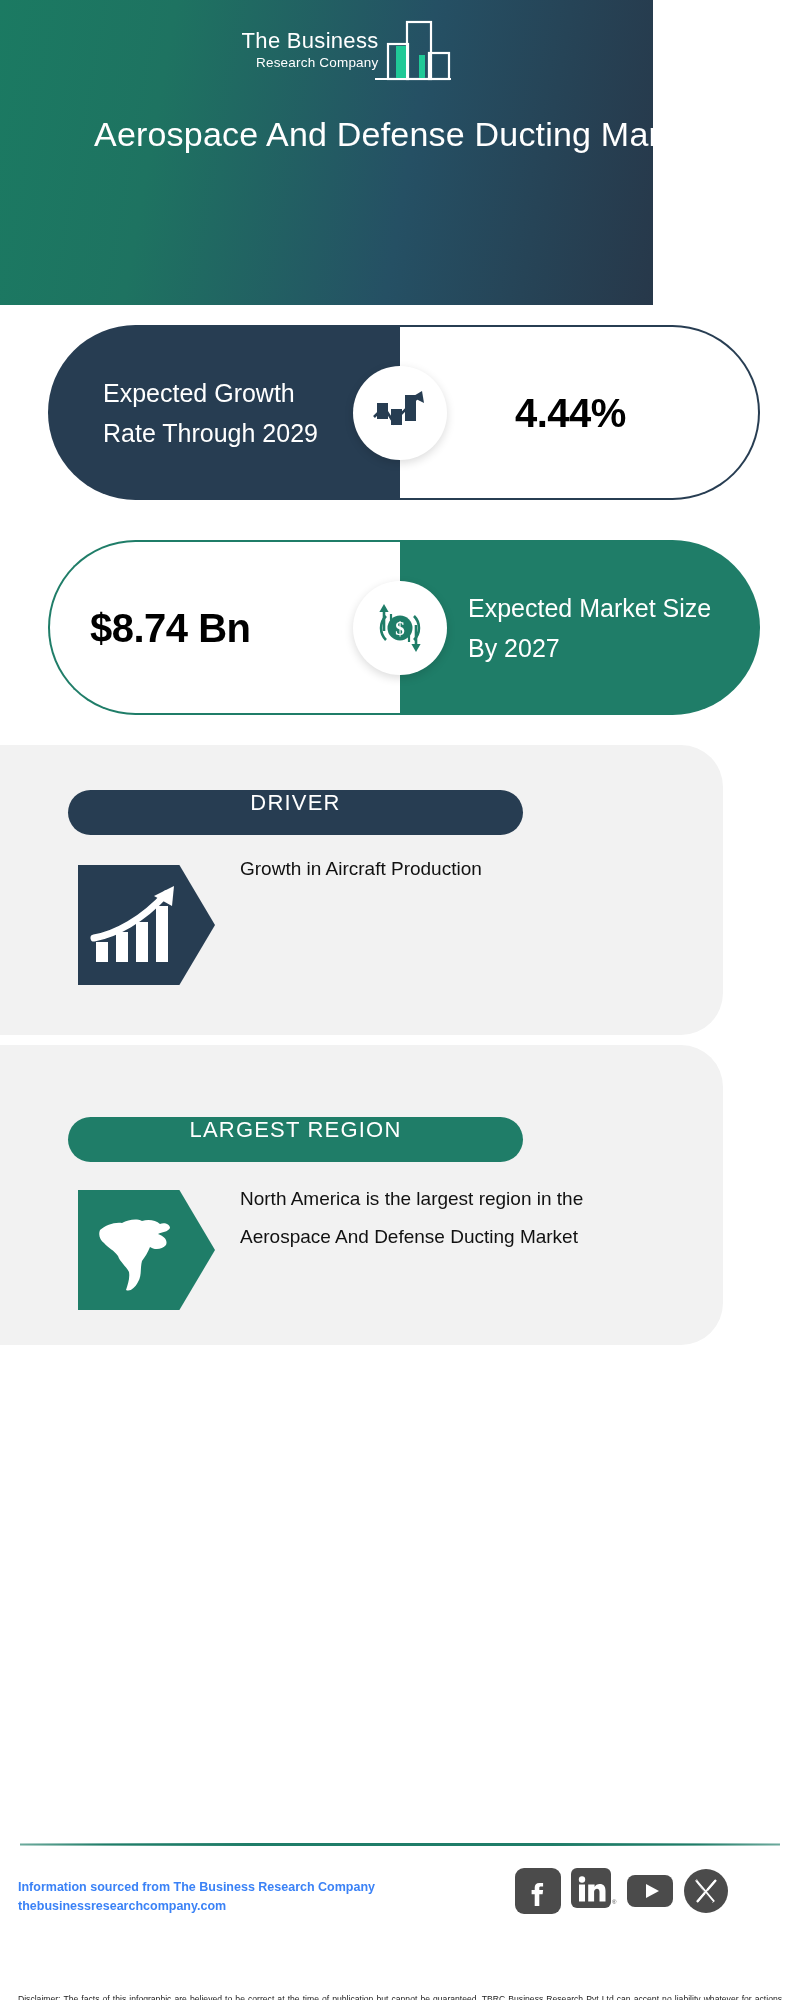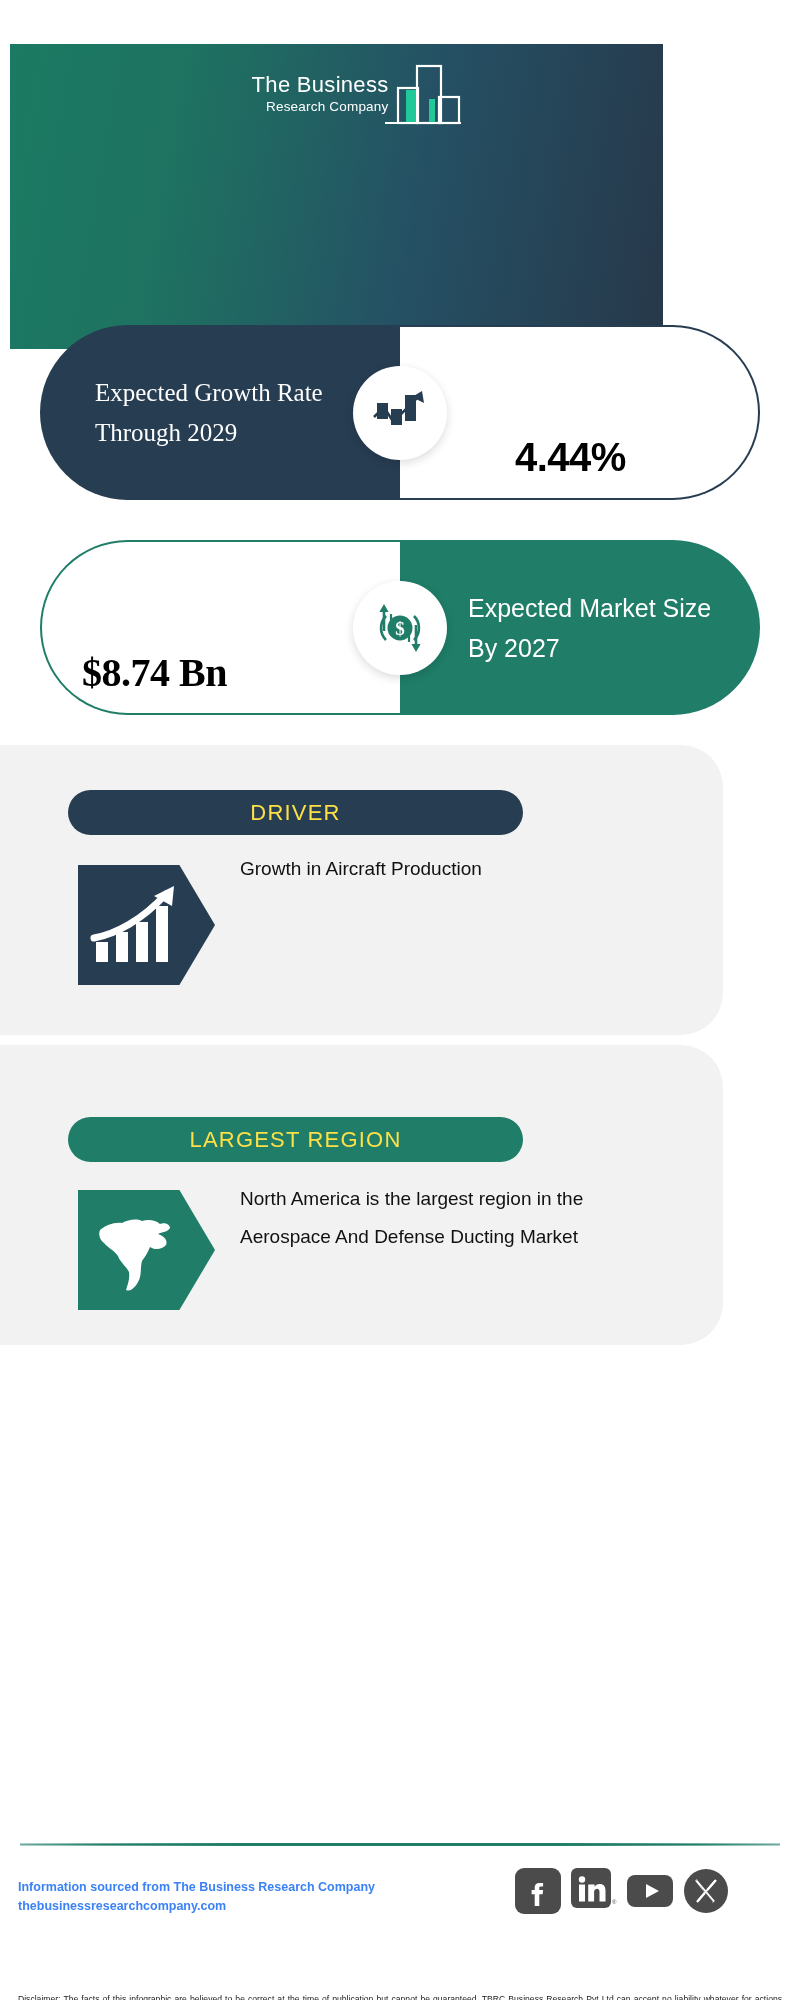--- a/index.html
+++ b/index.html
@@ -6,24 +6,23 @@
   html,body { width:800px; height:2000px; }
   body {
     font-family:"Liberation Sans", sans-serif;
     background:#ffffff;
     width:800px; height:2000px;
     position:relative; overflow:hidden;
   }
 
   
   .header{
-    position:absolute; left:10px; top:0; width:653px; height:305px;
+    position:absolute; left:0; top:0; width:653px; height:305px;
     background:linear-gradient(100deg,#1d7a63 0%,#1f7361 22%,#24ararara 40%,#243f53 100%);
     background:linear-gradient(100deg,#1b7a62 0%,#1e7361 25%,#255064 62%,#27384a 100%);
-    margin-top:44px;
   }
   .logo{
     position:absolute; left:50%; top:18px; transform:translateX(-50%);
     width:240px; height:72px;
   }
   .logo-text{
     position:absolute; left:0; top:10px; width:172px; text-align:right;
     color:#fff;
   }
   .logo-line1{ font-size:22px; letter-spacing:.3px; line-height:26px; font-weight:400;}
@@ -35,21 +34,21 @@
     color:#ffffff; font-size:34px; line-height:48px; font-weight:400;
     letter-spacing:.2px;
   }
 
   
   .stat{ position:absolute; left:40px; width:720px; height:175px; }
   .stat-1{ top:325px; }
   .stat-2{ top:540px; }
 
   .half{ position:absolute; top:0; width:360px; height:175px; }
-  .half-left{ left:0;font-family:Liberation Serif, serif; }
+  .half-left{ left:8px; }
   .half-right{ left:360px; }
 
   
   .solid-dark{ background:#273d52; border-radius:88px 0 0 88px; }
   .solid-green{ background:#1f7d68; border-radius:0 88px 88px 0; }
 
   
   .outline-dark-right{
     border:2.5px solid #273d52; border-left:none;
     border-radius:0 88px 88px 0; background:#fff;
@@ -62,21 +61,21 @@
   .stat-label{
     position:absolute; top:50%; transform:translateY(-50%);
     color:#ffffff; font-size:25px; line-height:40px; font-weight:400;
     text-align:left;
   }
   .stat-label.left{ left:55px; width:250px; }
   .stat-label.right{ left:68px; width:260px; }
 
   .stat-value{
     position:absolute; top:50%; transform:translateY(-50%);
-    color:#000; font-size:40px; font-weight:bold; letter-spacing:-.5px;margin-top:44px;
+    color:#000; font-size:40px; font-weight:bold; letter-spacing:-.5px;
   }
   .stat-value.on-right{ left:115px; }
   .stat-value.on-left{ left:40px; }
 
   .badge{
     position:absolute; left:360px; top:50%;
     transform:translate(-50%,-50%);
     width:94px; height:94px; border-radius:50%;
     background:#ffffff; box-shadow:0 3px 10px rgba(0,0,0,.14);
     display:flex; align-items:center; justify-content:center; z-index:5;
@@ -85,22 +84,22 @@
   
   .panel{
     position:absolute; left:0; width:723px; background:#f2f2f2;
     border-radius:0 42px 42px 0;
   }
   .panel-driver{ top:745px; height:290px; }
   .panel-region{ top:1045px; height:300px;padding-left:32px; }
 
   .pill{
     position:absolute; left:68px; width:455px; height:45px;
-    border-radius:24px; display:flex; align-items:center; justify-content:center;
-    color:#fde047; font-size:22px; letter-spacing:1.2px;
+    border-radius:24px; display:flex; justify-content:center;
+    color:#ffffff; font-size:22px; letter-spacing:1.2px;
   }
   .pill-dark{ background:#273d52; }
   .pill-green{ background:#1f7d68; }
 
   .hexicon{
     position:absolute; width:137px; height:120px;
     clip-path:polygon(0 0, 74% 0, 100% 50%, 74% 100%, 0 100%);
     display:flex; align-items:center; justify-content:center;
   }
   .hex-dark{ background:#273d52; }
@@ -147,20 +146,21 @@
         <rect x="13" y="26" width="20" height="35" fill="none" stroke="#fff" stroke-width="2.2"></rect>
         <rect x="54" y="35" width="20" height="26" fill="none" stroke="#fff" stroke-width="2.2"></rect>
         <rect x="21" y="28" width="10" height="33" fill="#20c997"></rect>
         <rect x="44" y="37" width="6" height="24" fill="#20c997"></rect>
         <path d="M0 61 H2 M2 61 H13" stroke="#fff" stroke-width="2.2" fill="none"></path>
         <line x1="0" y1="61" x2="76" y2="61" stroke="#fff" stroke-width="2.2"></line>
       </svg>
     </div>
   </div>
 
+  <div class="title">Aerospace And Defense Ducting Market</div>
 </div>
 
 <div class="stat stat-1">
   <div class="half half-left solid-dark">
     <div class="stat-label left">Expected Growth Rate Through 2029</div>
   </div>
   <div class="half half-right outline-dark-right">
     <div class="stat-value on-right">4.44%</div>
   </div>
   <div class="badge">

